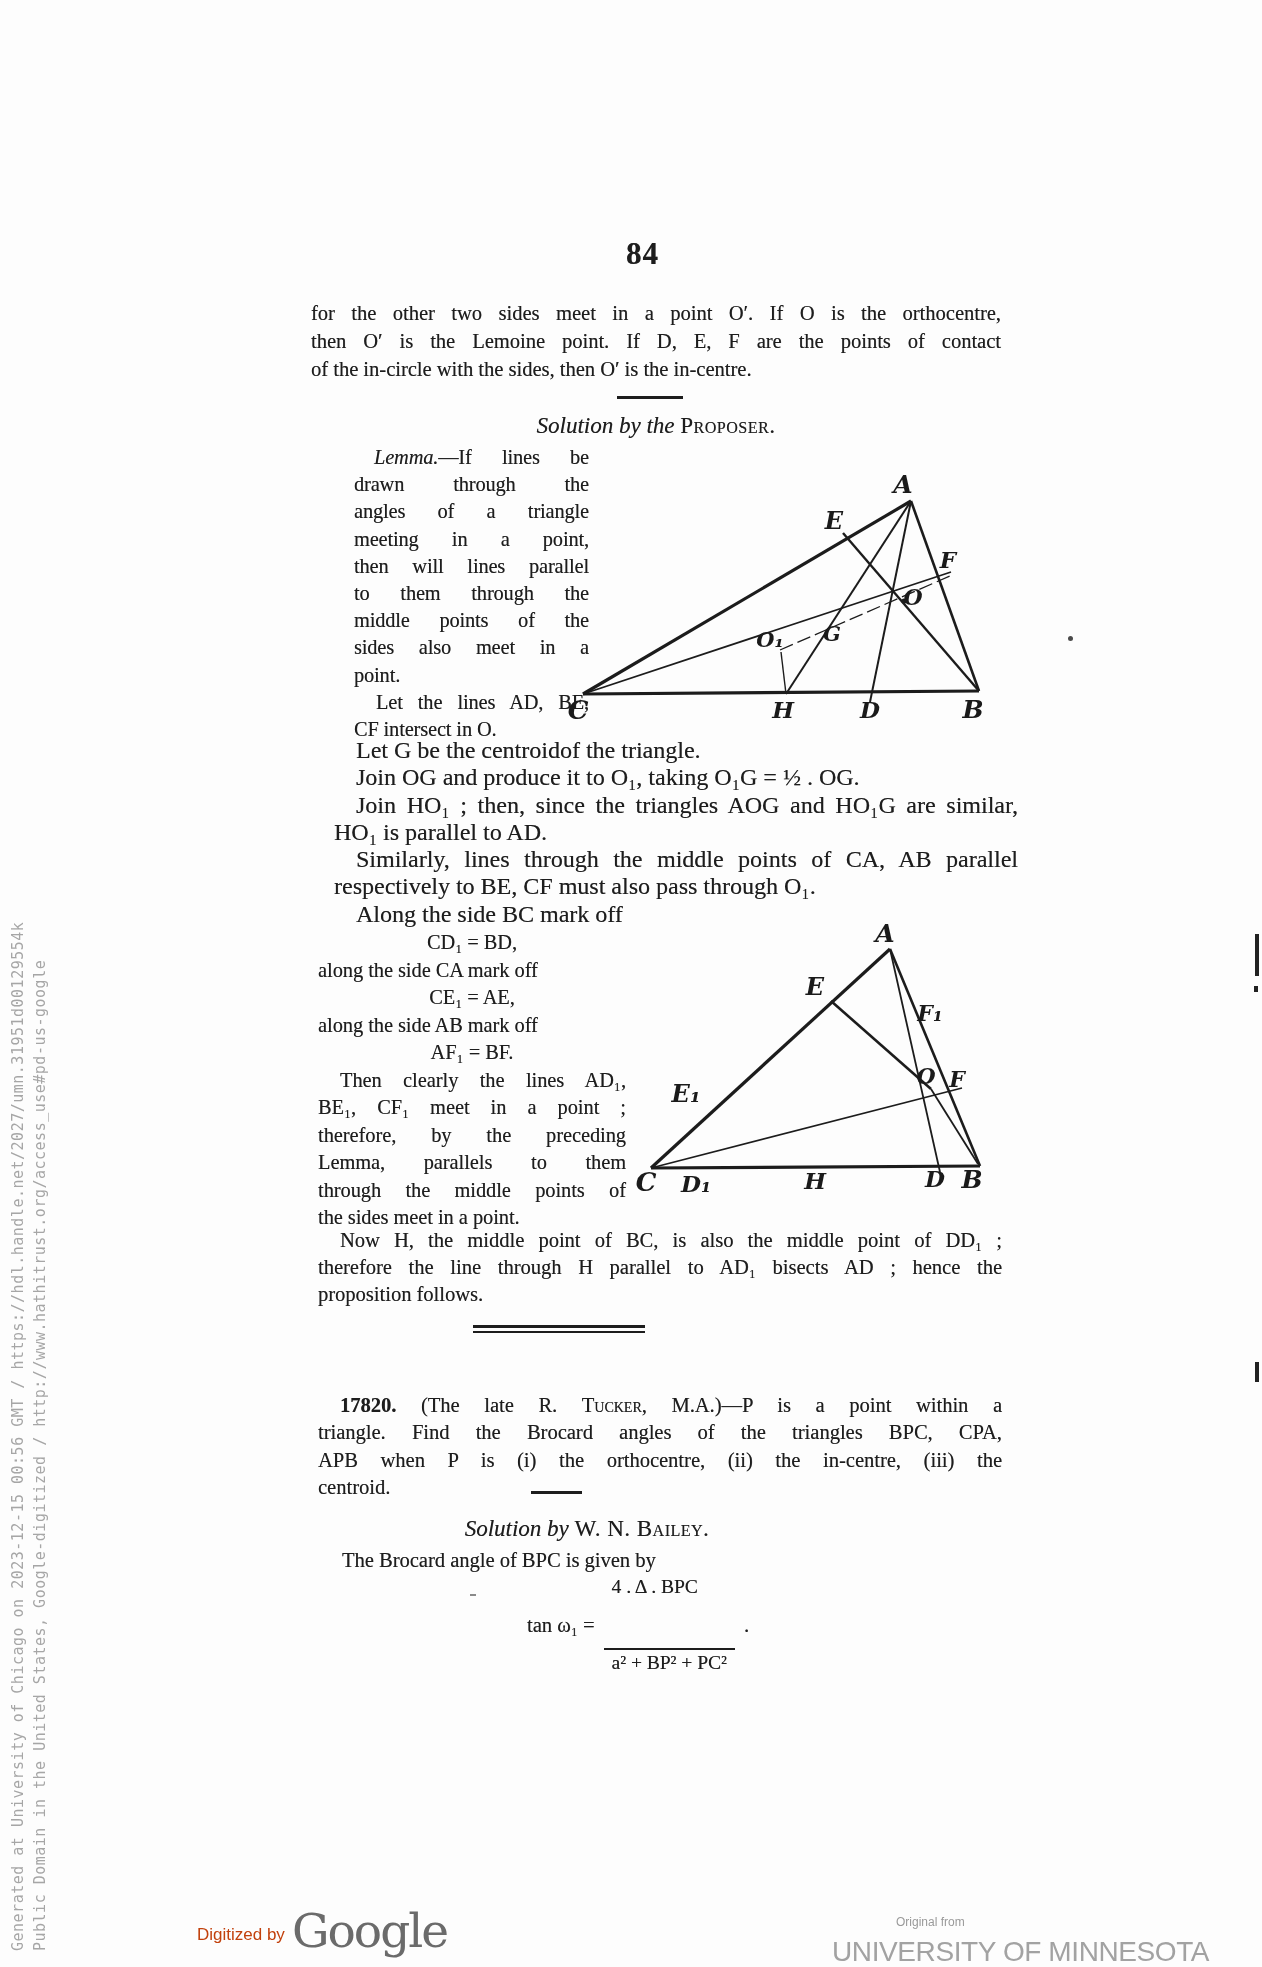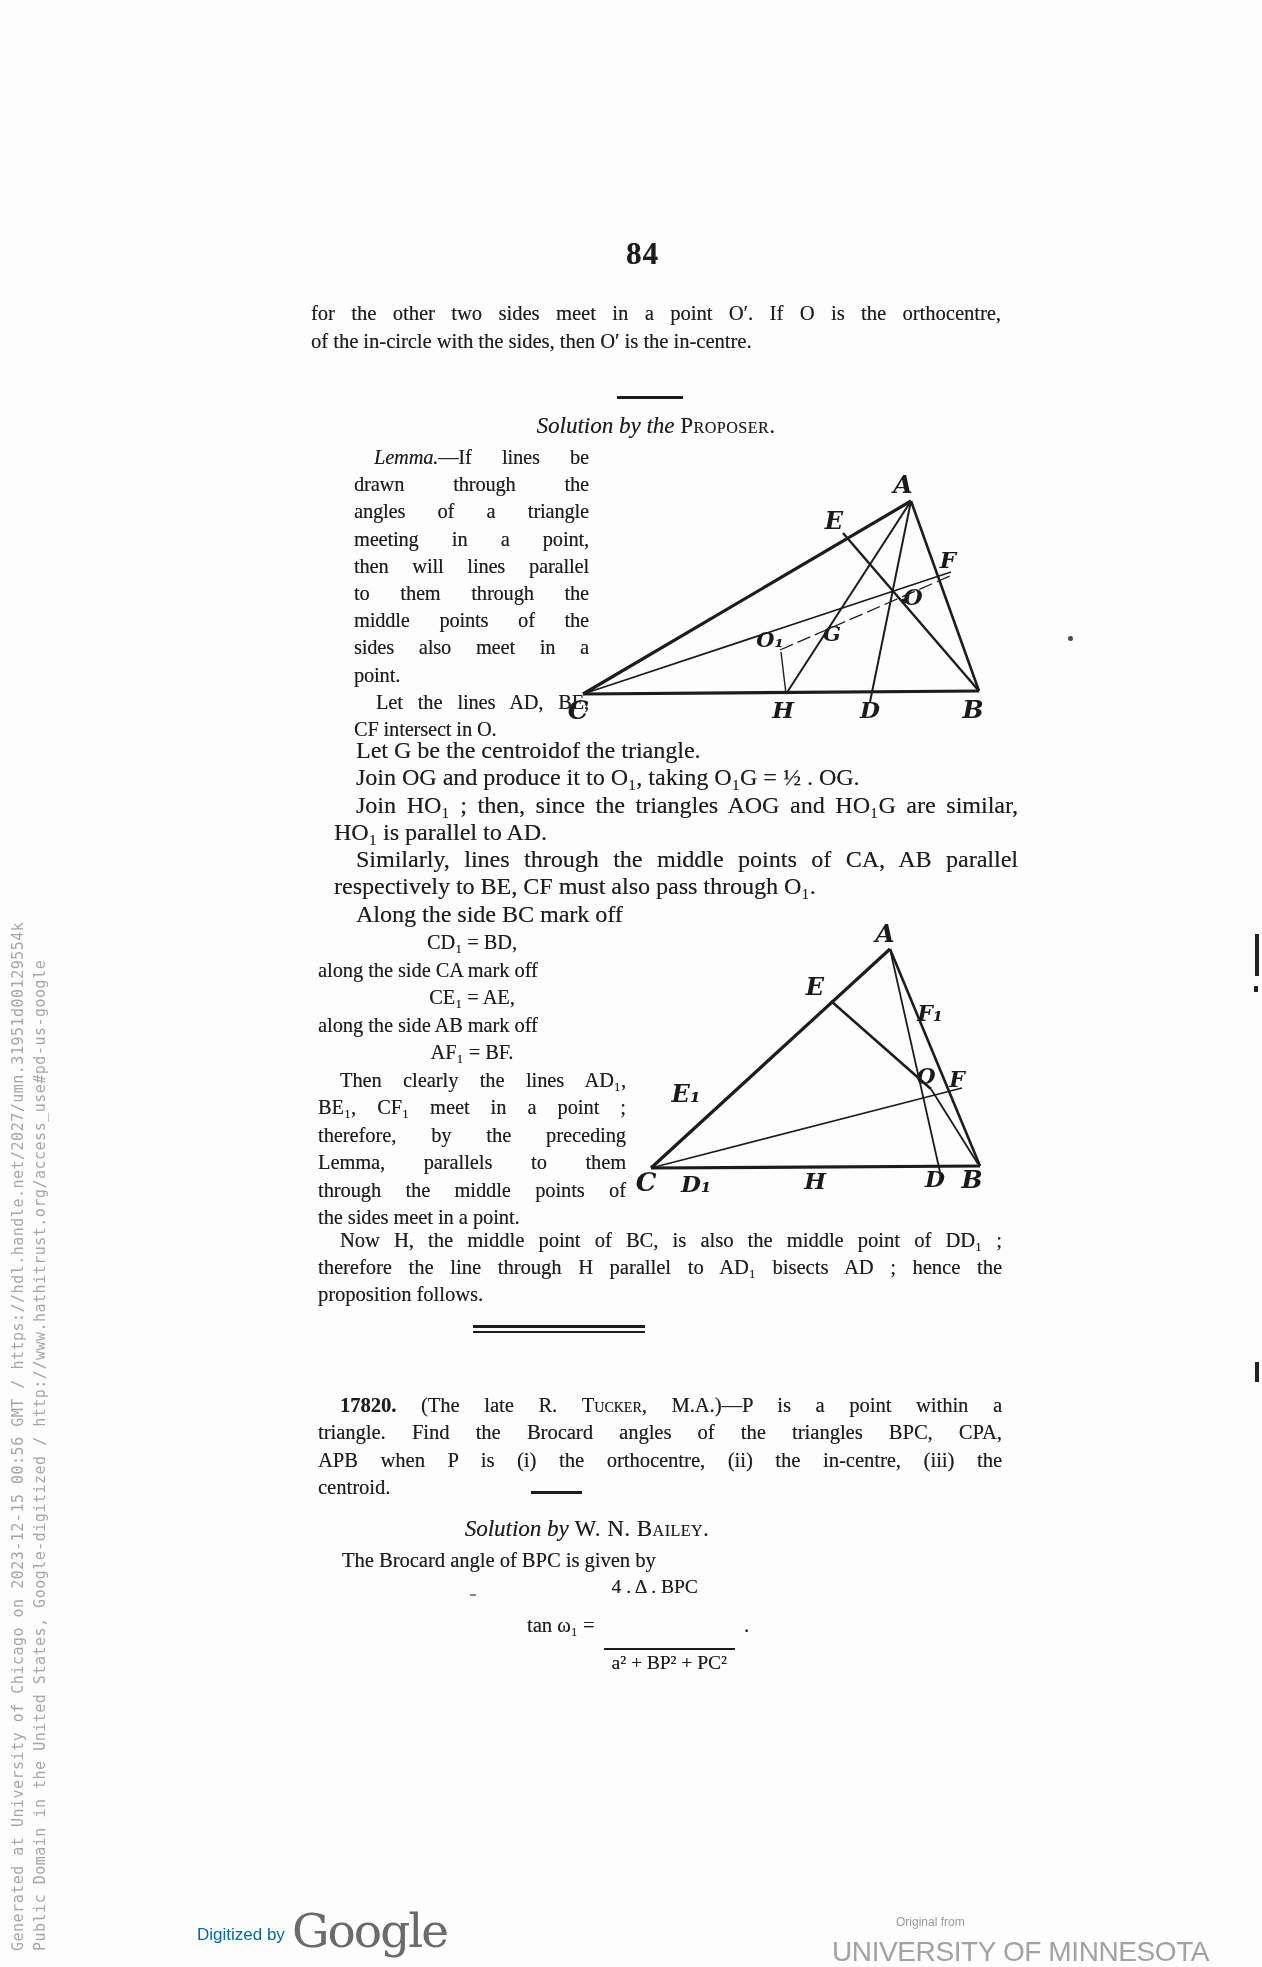--- a/index.html
+++ b/index.html
@@ -55,39 +55,40 @@
   
   .watermark{
     left:7px;top:1951px;width:1100px;
     transform:rotate(-90deg);transform-origin:0 0;
     font-family:"DejaVu Sans Mono","Liberation Mono",monospace;
     font-size:15px;letter-spacing:0.5px;color:#a6a6a6;
   }
   .watermark div{height:22px;line-height:22px;white-space:nowrap;}
   
   .sans{font-family:"Liberation Sans","DejaVu Sans",sans-serif;}
-  .digitized{left:197px;top:1925px;font-size:17px;color:#0369a1;}
+  .digitized{left:197px;top:1925px;font-size:17px;color:#c2410c;}
   .glogo{left:292px;top:1903px;font-family:"DejaVu Serif",serif;font-size:47px;color:#6b6b6b;letter-spacing:-2px;filter:blur(0.4px);}
   .origfrom{left:896px;top:1915px;font-size:12px;color:#9a9a9a;}
   .institution{left:832px;top:1936px;font-size:28px;color:#a2a2a2;letter-spacing:-0.4px;}
   
   .artifact{background:#222;}
 </style>
 </head>
 <body>
 
 <div class="abs watermark">
   <div>Generated at University of Chicago on 2023-12-15 00:56 GMT  /  https://hdl.handle.net/2027/umn.31951d00129554k</div>
   <div>Public Domain in the United States, Google-digitized  /  http://www.hathitrust.org/access_use#pd-us-google</div>
 </div>
 
 <div class="abs pageno ink">84</div>
 
 <div class="abs intro ink">
   <div class="row j">for the other two sides meet in a point O′.  If O is the orthocentre,</div>
+  <div class="row j">then O′ is the Lemoine point.  If D, E, F are the points of contact</div>
   <div class="row">of the in-circle with the sides, then O′ is the in-centre.</div>
 </div>
 
 <div class="abs rule" style="left:617px;top:396px;width:66px;height:3px;"></div>
 
 <div class="abs heading ink" style="left:312px;top:413px;width:688px;text-align:center;">
   <span class="it">Solution by the </span><span class="sc">Proposer.</span>
 </div>
 
 <div class="abs lemma ink">

